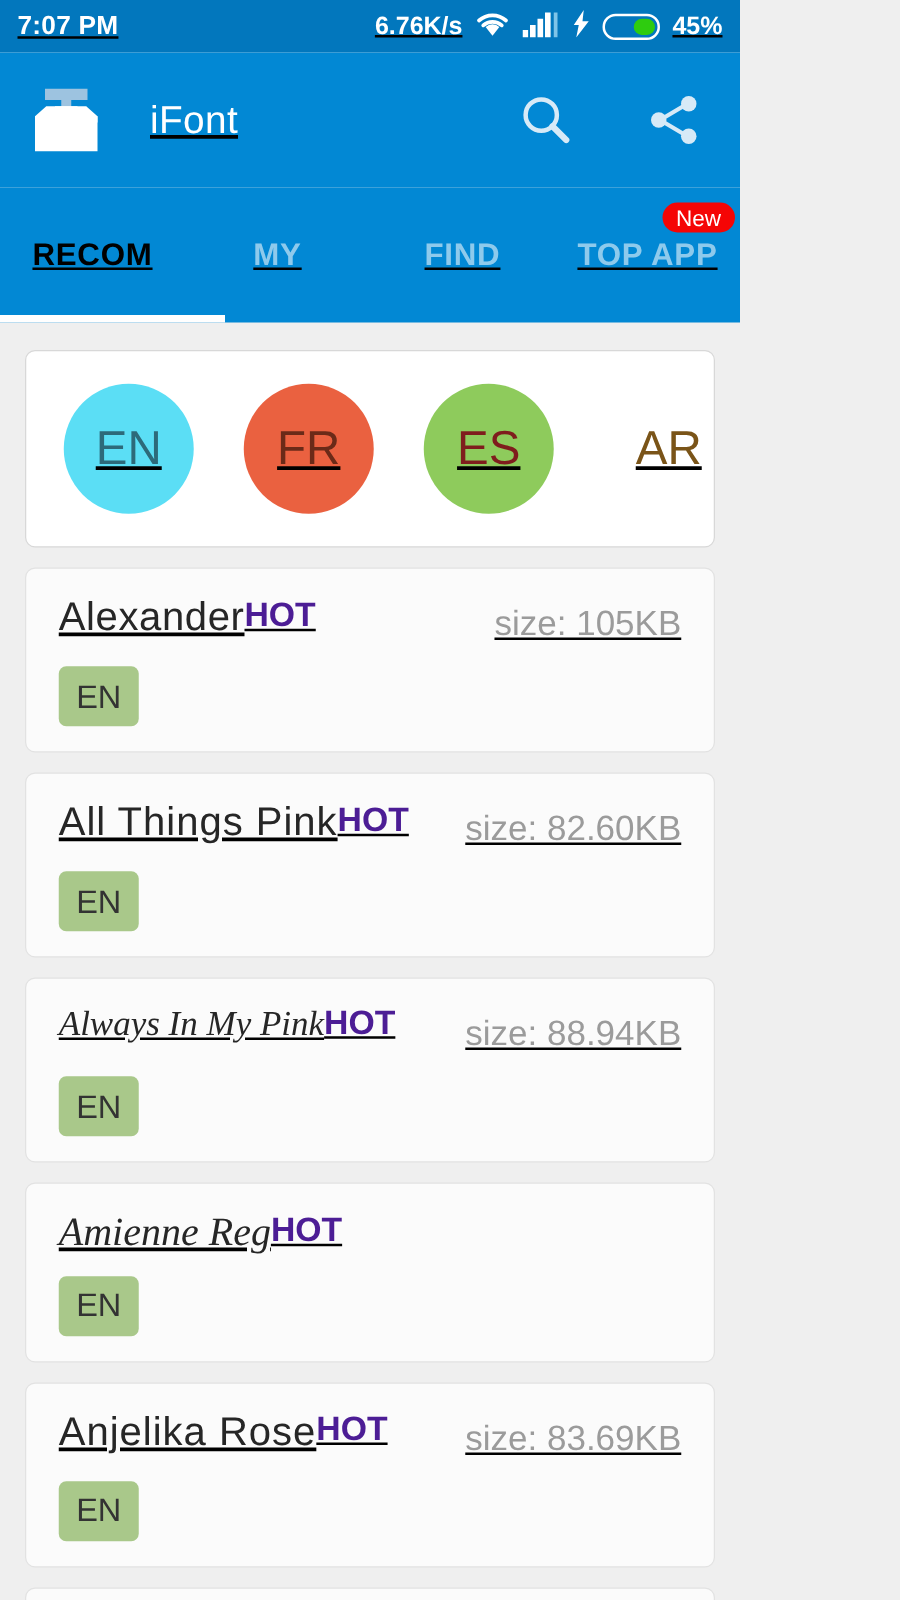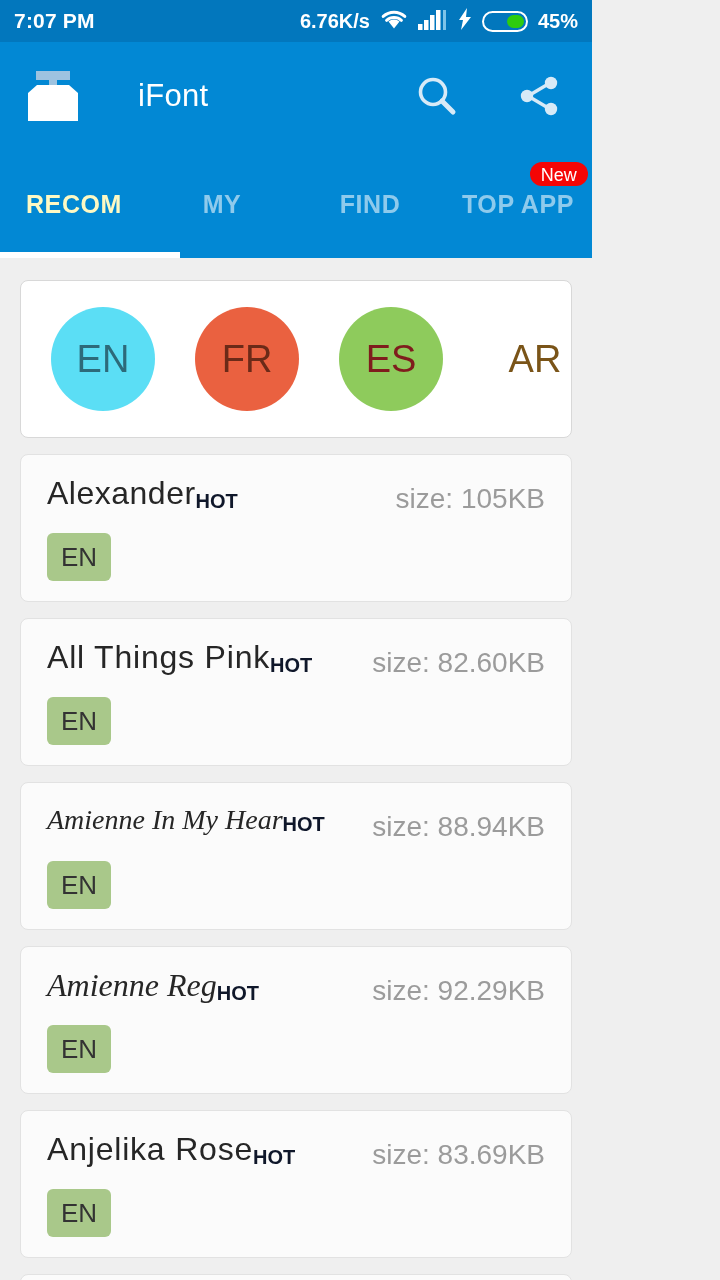--- a/index.html
+++ b/index.html
@@ -2,21 +2,21 @@
 <html><head>
 <meta charset="utf-8">
 <style>
   * { box-sizing: border-box; margin: 0; padding: 0; }
   html, body {
     width: 720px; height: 1280px;
     background: #efefef;
     font-family: "Liberation Sans", sans-serif;
     overflow: hidden;
   }
-  #app { width: 592px; height: 1280px; position: relative; overflow: hidden; }
+  #app { width: 592px; height: 1280px; position: relative; overflow: hidden; text-decoration: underline; }
 
   
   .statusbar {
     height: 42px; background: #0277bd;
     display: flex; align-items: center;
     padding: 0 14px; color: #ffffff;
   }
   .sb-time { font-size: 21px; font-weight: bold; letter-spacing: .2px; }
   .sb-right { margin-left: auto; display: flex; align-items: center; gap: 10px; }
   .sb-net { font-size: 20px; font-weight: bold; }
@@ -27,32 +27,32 @@
     position: relative; display: flex; align-items: center; padding: 2px;
   }
   .batt-fill { height: 100%; width: 45%; background: #2ecc0f; border-radius: 8px; margin-left: auto; }
 
   
   .appbar {
     height: 108px; background: #0288d4;
     display: flex; align-items: center; padding: 0 22px;
   }
   .logo { width: 62px; height: 62px; position: relative; flex: none; }
-  .app-title { color: #fff; font-size: 31px; margin-left: 54px; letter-spacing: .3px; }
+  .app-title { color: #fff; font-size: 31px; margin-left: 36px; letter-spacing: .3px; }
   .appbar-actions { margin-left: auto; display: flex; align-items: center; gap: 56px; padding-right: 8px; }
   .act { width: 46px; height: 46px; display: flex; align-items: center; justify-content: center; cursor: pointer; }
 
   
   .tabs { height: 108px; background: #0288d4; display: flex; position: relative; }
   .tab {
     flex: 1; display: flex; align-items: center; justify-content: center;
     color: #8ecaec; font-size: 25px; font-weight: bold; letter-spacing: .6px;
     position: relative; cursor: pointer;
   }
-  .tab.active { color: #fef9c3; }
+  .tab.active { color: #000000; }
   .tab-underline {
     position: absolute; bottom: 0; height: 6px; background: #ffffff;
     left: 0; width: 180px;
   }
   .new-badge {
     position: absolute; top: 12px; left: 58%;
     background: #f50505; color: #fff;
     font-size: 18px; font-weight: normal;
     padding: 3px 11px 0; border-radius: 14px; letter-spacing: 0;
   }
@@ -71,23 +71,23 @@
   }
 
   
   .list { padding: 16px 20px 0; }
   .font-card {
     background: #fbfbfb; border: 1px solid #e2e2e2; border-radius: 8px;
     margin-bottom: 16px; padding: 22px 26px 20px; position: relative;
     min-height: 130px; cursor: pointer;
   }
   .card-top { display: flex; align-items: flex-start; }
-  .name-wrap { display: flex; align-items: flex-end; }
+  .name-wrap { display: flex; align-items: center; }
   .font-name { font-size: 32px; color: #262626; line-height: 1.05; white-space: nowrap; }
-  .hot { color: #0f172a; font-size: 20px; font-weight: bold; line-height: 1; margin-top: -3px; }
+  .hot { color: #4c1d95; font-size: 27px; font-weight: bold; line-height: 1; margin-top: -3px; }
   .size { margin-left: auto; font-size: 28px; color: #9b9b9b; white-space: nowrap; padding-top: 6px; }
   .lang-tag {
     display: inline-flex; align-items: center; justify-content: center;
     background: #a9c88a; color: #333333;
     width: 64px; height: 48px; border-radius: 6px;
     font-size: 26px; margin-top: 18px;
   }
 
   
   .f-sans    { font-family: "Liberation Sans", sans-serif; letter-spacing: .5px; }
@@ -206,31 +206,30 @@
         </div><div class="lang-tag">EN</div></div>
       <div class="font-card"><div class="card-top">
           <div class="name-wrap">
             <span class="font-name f-cond">All Things Pink</span>
             <span class="hot">HOT</span>
           </div>
           <span class="size">size: 82.60KB</span>
         </div><div class="lang-tag">EN</div></div>
       <div class="font-card"><div class="card-top">
           <div class="name-wrap">
-            <span class="font-name f-script">Amienne In My Hear</span>
+            <span class="font-name f-script">Always In My Pink</span>
             <span class="hot">HOT</span>
           </div>
           <span class="size">size: 88.94KB</span>
         </div><div class="lang-tag">EN</div></div>
       <div class="font-card"><div class="card-top">
           <div class="name-wrap">
             <span class="font-name f-hand">Amienne Reg</span>
             <span class="hot">HOT</span>
           </div>
-          <span class="size">size: 92.29KB</span>
         </div><div class="lang-tag">EN</div></div>
       <div class="font-card"><div class="card-top">
           <div class="name-wrap">
             <span class="font-name f-cond">Anjelika Rose</span>
             <span class="hot">HOT</span>
           </div>
           <span class="size">size: 83.69KB</span>
         </div><div class="lang-tag">EN</div></div>
       <div class="font-card"></div>
     </div>

